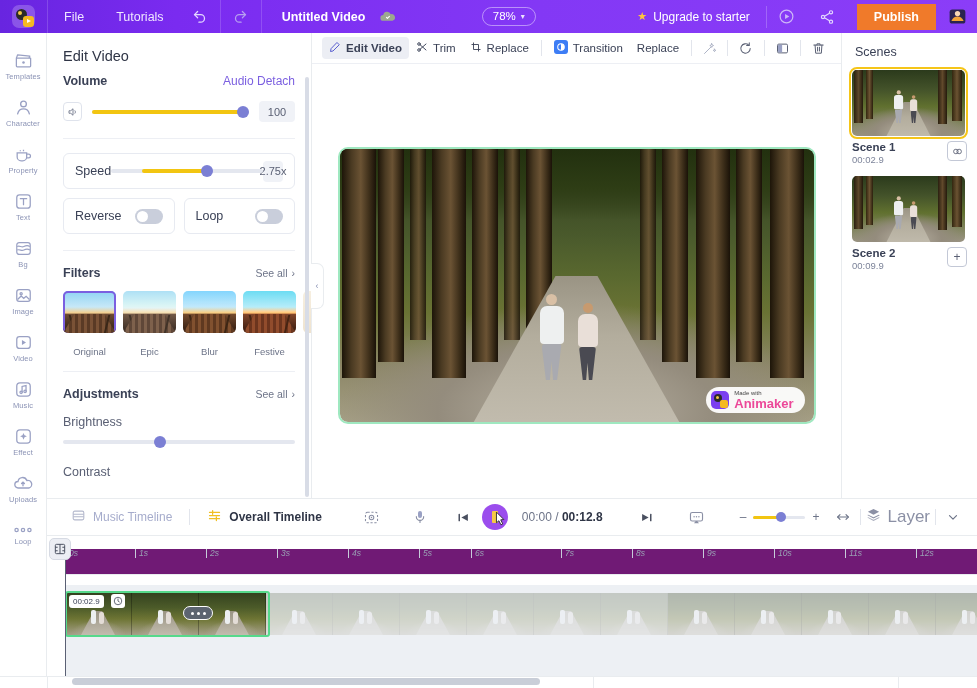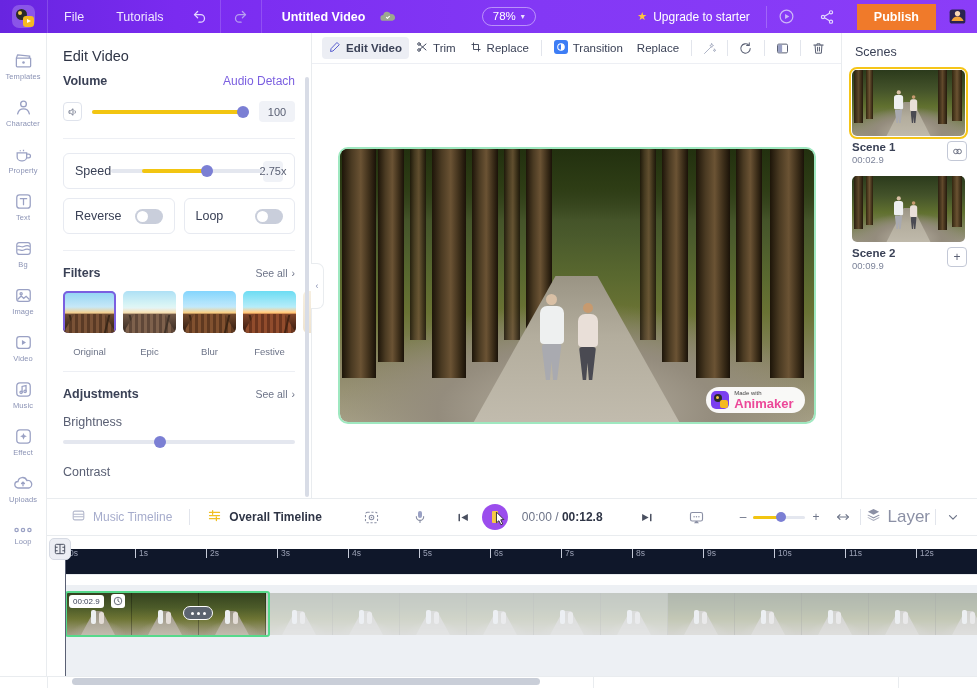--- a/index.html
+++ b/index.html
@@ -286,21 +286,21 @@
 
   
   .tl-area { position: absolute; left: 47px; top: 536px; width: 930px; height: 152px; background:#fff; }
   .snap-btn {
     position: absolute; left: 2px; top: 2px; width: 22px; height: 22px; border-radius: 5px;
     background: #eceef4; border: 1px solid #d6dae3; display:flex; align-items:center;
     justify-content:center; cursor:pointer; z-index: 6;
   }
   .ruler {
     position: absolute; left: 18px; top: 13px; width: 912px; height: 26px;
-    border-bottom: 1px solid #e9ecef; background:#0f172a;
+    border-bottom: 1px solid #e9ecef; background:#701a75;font-style:italic;
   }
   .tick { position: absolute; top: 0; font-size: 8.5px; color: #9aa0b4; padding-left: 3px;
     border-left: 1px solid #c7ccda; height: 9px; line-height: 9px; }
   .playhead { position:absolute; left: 18px; top: 8px; width: 1px; height: 132px; background:#5a6074; z-index:5;}
   .playhead .ph-tri {
     position:absolute; left:-6px; top:0; width:0;height:0;
     border-left:6px solid transparent; border-right:6px solid transparent; border-top:9px solid #2f3546;
   }
   .track-bg {
     position:absolute; left: 18px; top: 49px; width: 912px; height: 96px; background: #edf0f4;
@@ -942,21 +942,21 @@
         </svg>
     </div>
 
     <div class="ruler">
       <span class="tick" style="left:0px">0s</span>
       <span class="tick" style="left:70px">1s</span>
       <span class="tick" style="left:141px">2s</span>
       <span class="tick" style="left:212px">3s</span>
       <span class="tick" style="left:283px">4s</span>
       <span class="tick" style="left:354px">5s</span>
-      <span class="tick" style="left:425px">6s</span>
+      <span class="tick" style="left:406px">6s</span>
       <span class="tick" style="left:496px">7s</span>
       <span class="tick" style="left:567px">8s</span>
       <span class="tick" style="left:638px">9s</span>
       <span class="tick" style="left:709px">10s</span>
       <span class="tick" style="left:780px">11s</span>
       <span class="tick" style="left:851px">12s</span>
     </div>
 
     <div class="track-bg"></div>
 

